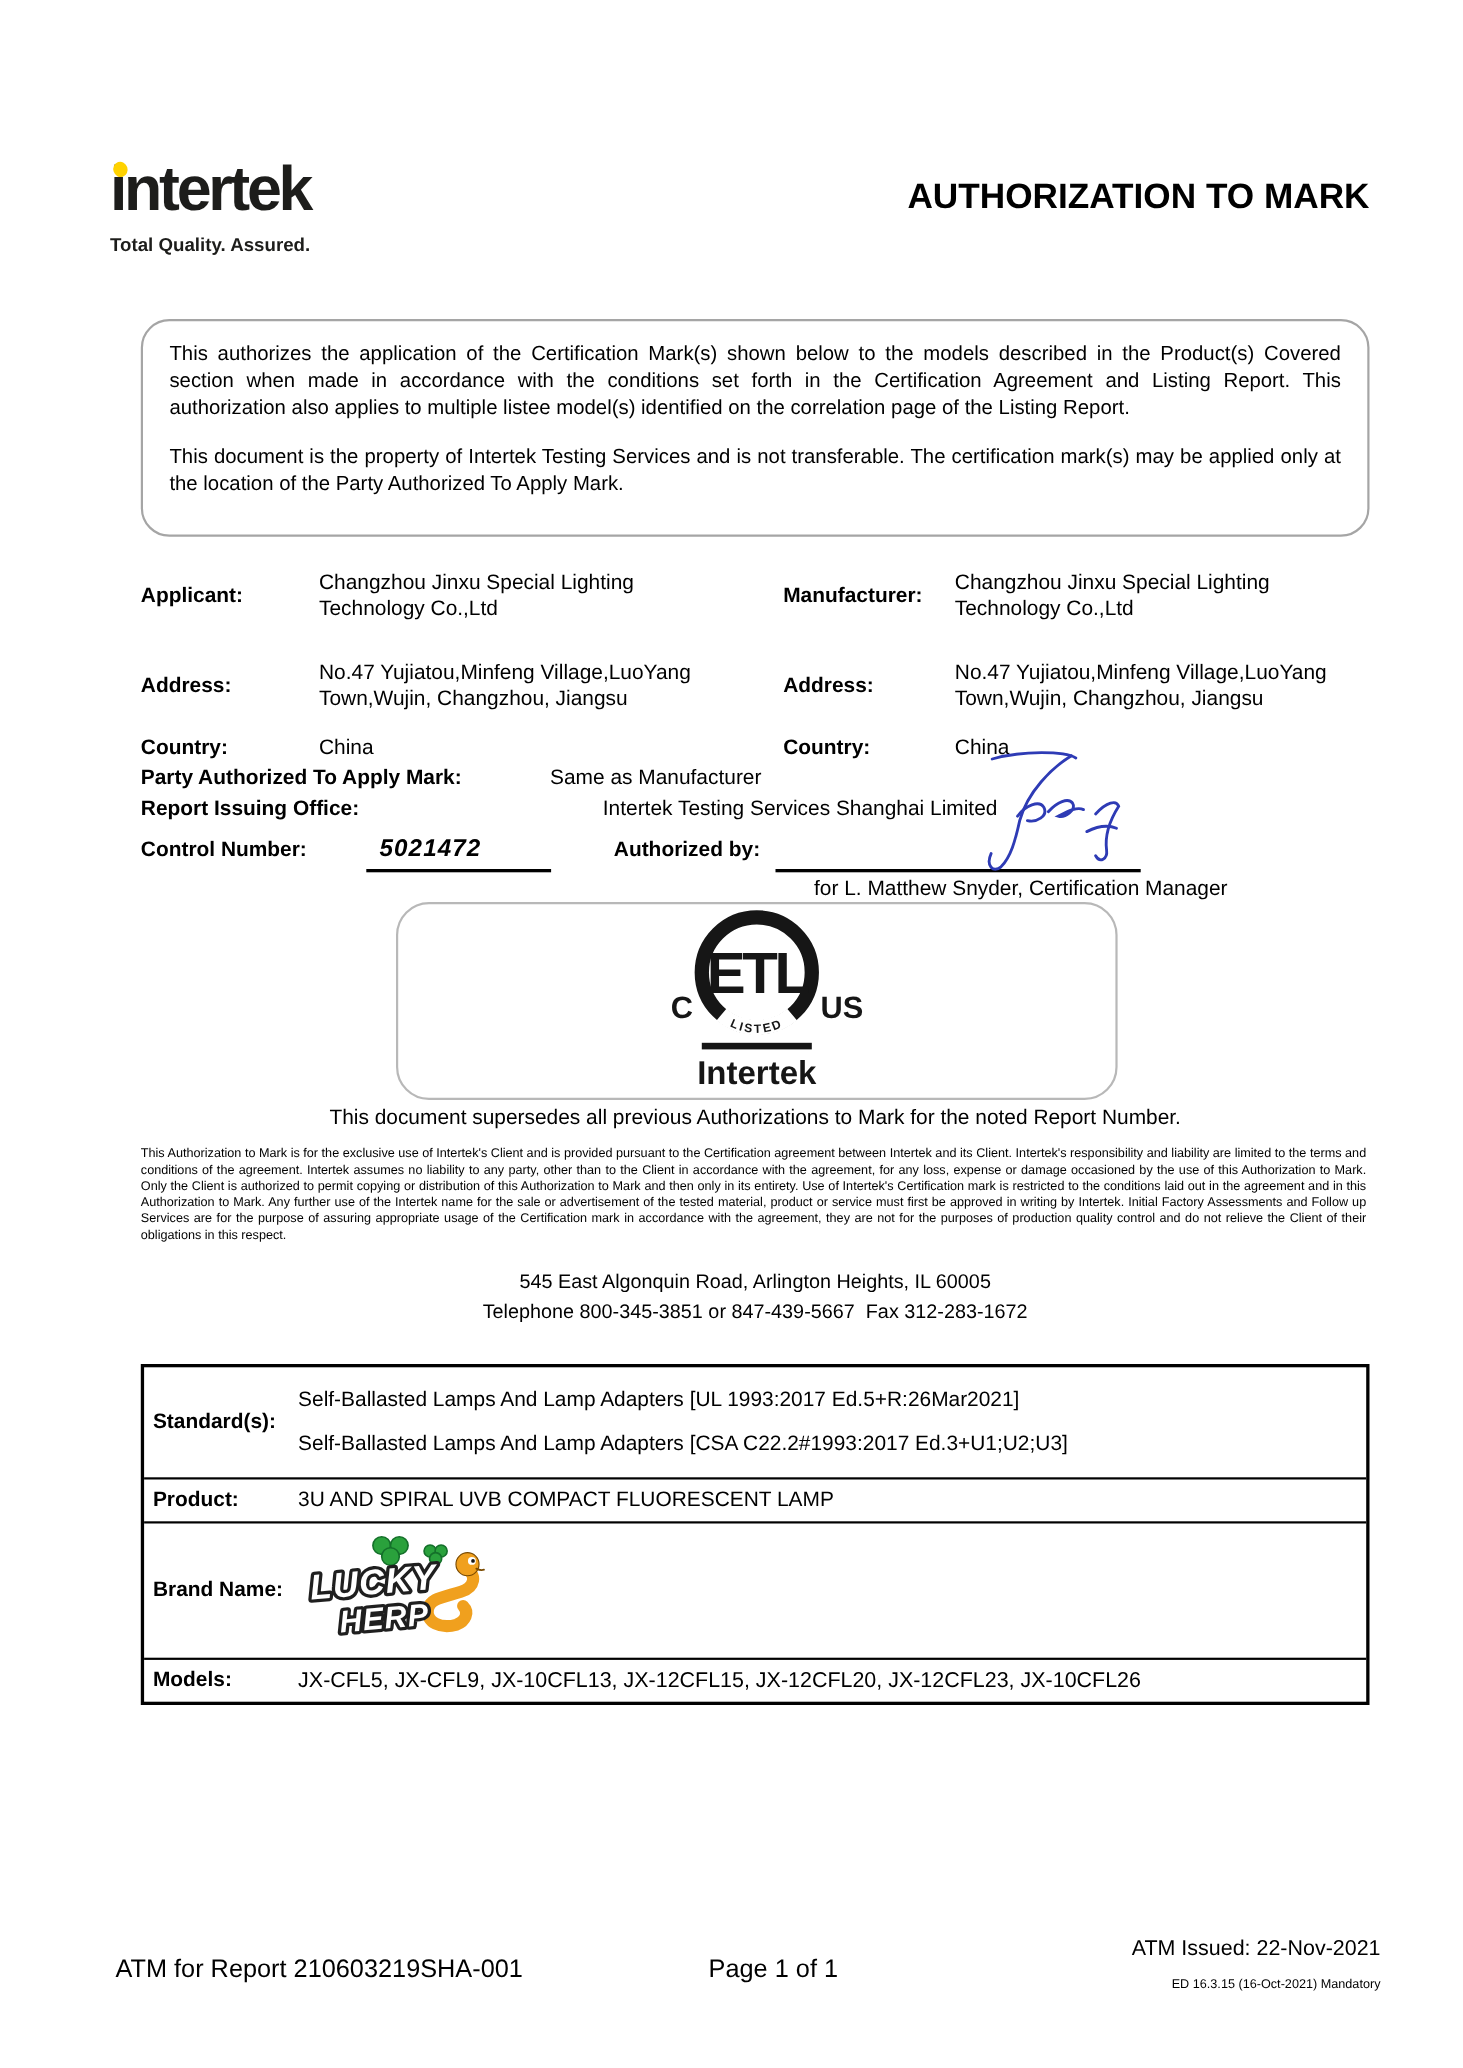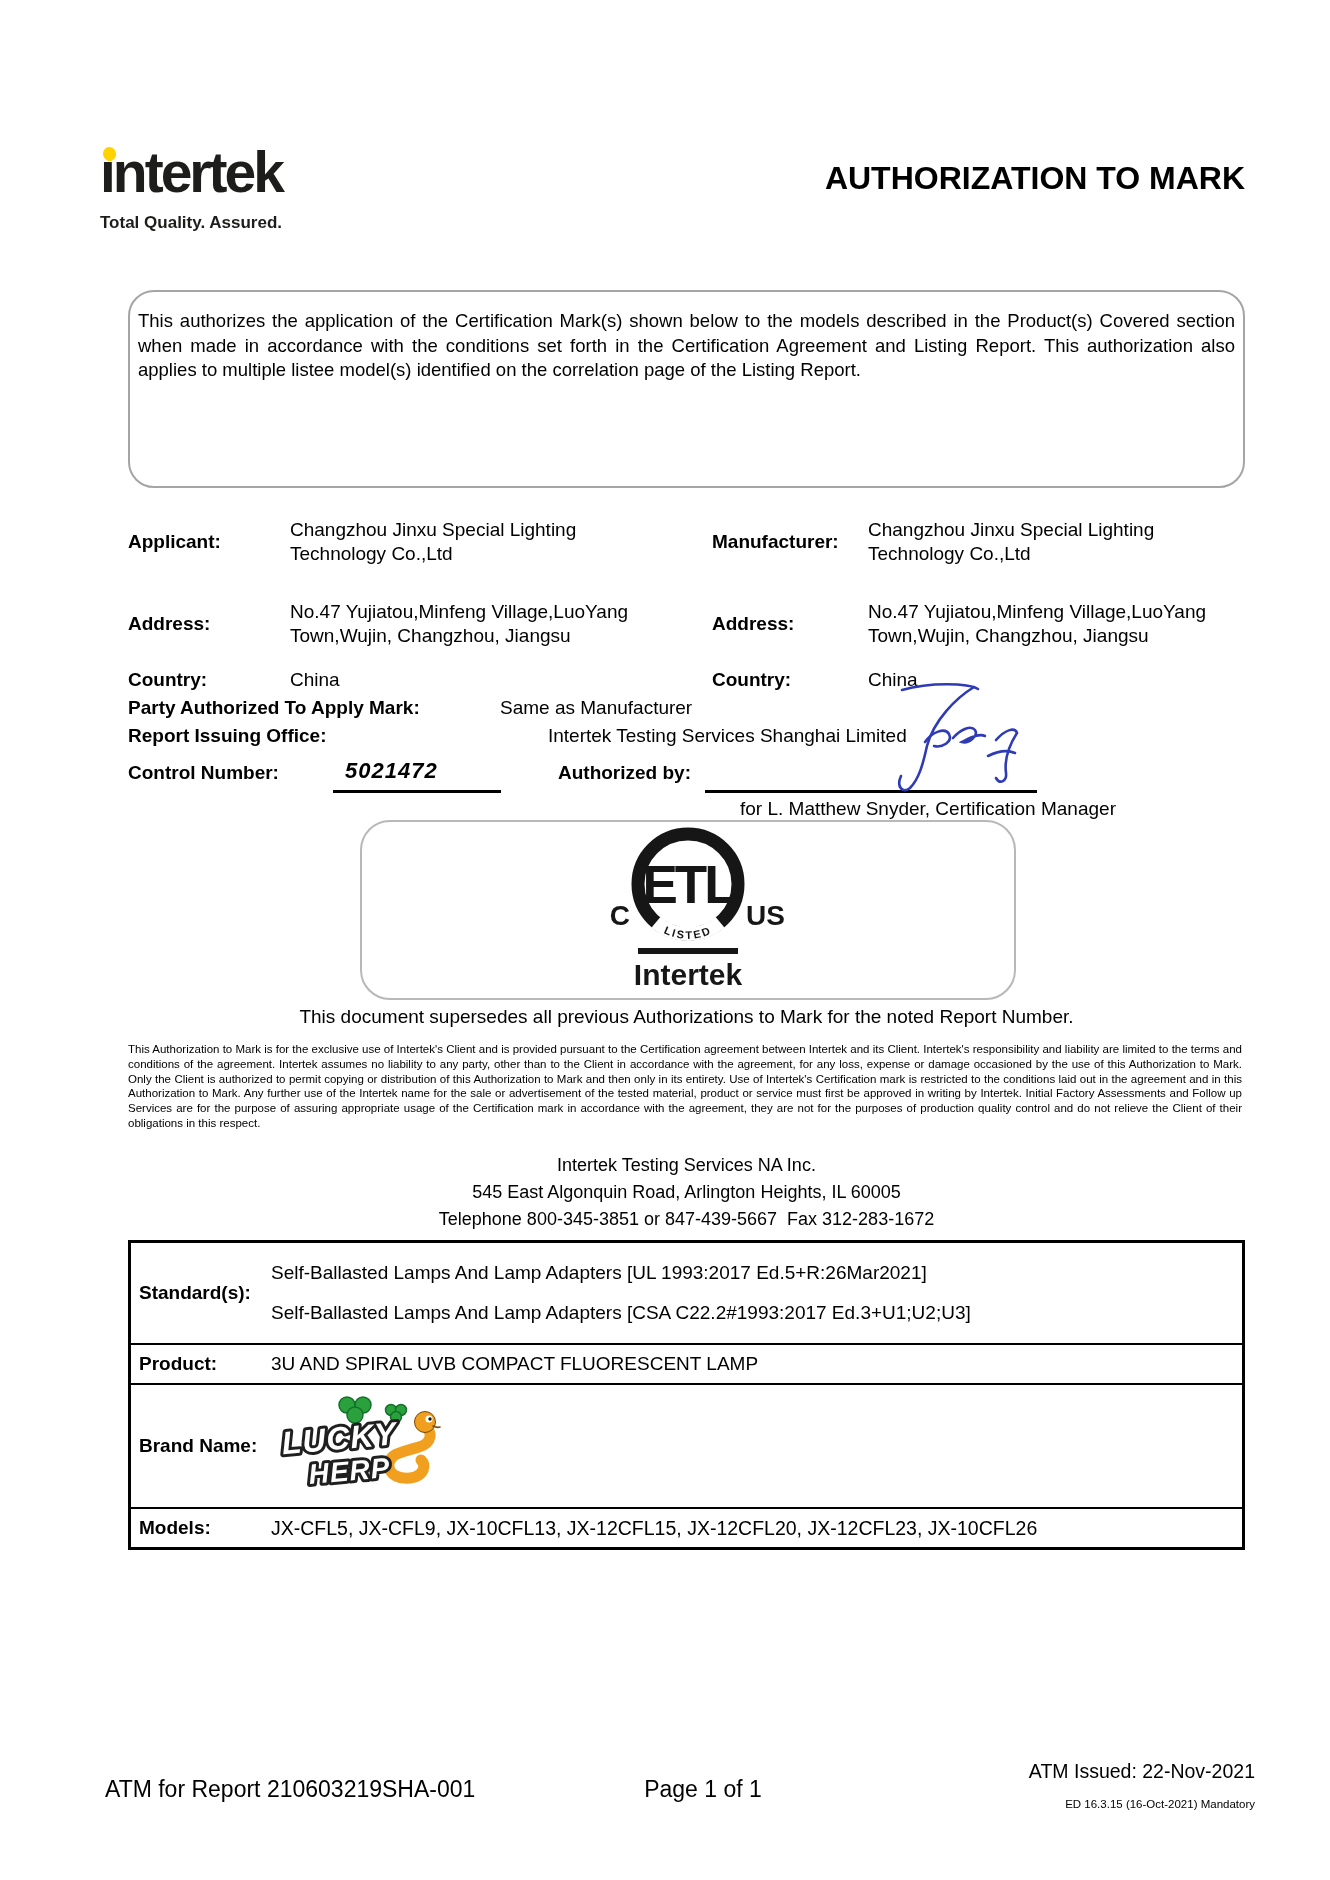--- a/index.html
+++ b/index.html
@@ -7,21 +7,21 @@
         font-family:"Liberation Sans",sans-serif;color:#000;margin-top:40px;}
   .abs{position:absolute;}
   
   .wordmark{font-size:57px;font-weight:bold;letter-spacing:-3px;color:#1d1d1b;line-height:1;}
   .logo-dot{position:absolute;left:3px;top:3px;width:13px;height:14px;border-radius:50%;
             background:#ffd200;transform:rotate(-18deg);}
   .tagline{font-size:17px;font-weight:bold;color:#1d1d1b;margin-top:12px;letter-spacing:0px;}
   .doc-title{font-size:32px;font-weight:bold;}
   
   .intro-box{left:128px;top:250px;width:1117px;height:198px;border:2px solid #a5a5a5;
-             border-radius:26px;padding:17px 8px;box-sizing:border-box;font-size:18.5px;
+             border-radius:26px;padding:17px 24px;box-sizing:border-box;font-size:18.5px;
              line-height:1.33;text-align:justify;}
   .intro-box p{margin:0 0 20px 0;}
   
   .frow{display:flex;align-items:center;}
   .flabel{font-weight:bold;font-size:19px;flex-shrink:0;}
   .fval{font-size:19px;line-height:1.25;}
   .rule{background:#000;height:3px;}
   .ctrl-num{font-size:22px;font-weight:bold;font-style:italic;letter-spacing:1px;}
   .signatory{font-size:19px;}
   
@@ -58,20 +58,21 @@
       <div class="wordmark">intertek</div>
       <span class="logo-dot"></span>
     </div>
     <div class="tagline">Total Quality. Assured.</div>
   </div>
 
   <div class="abs doc-title" style="right:85px;top:120px;">AUTHORIZATION TO MARK</div>
 
   <div class="abs intro-box">
     <p>This authorizes the application of the Certification Mark(s) shown below to the models described in the Product(s) Covered section when made in accordance with the conditions set forth in the Certification Agreement and Listing Report. This authorization also applies to multiple listee model(s) identified on the correlation page of the Listing Report.</p>
+    <p>This document is the property of Intertek Testing Services and is not transferable. The certification mark(s) may be applied only at the location of the Party Authorized To Apply Mark.</p>
   </div>
 
   <div class="abs frow" style="left:128px;top:474px;min-height:56px;">
     <div class="flabel" style="width:162px;">Applicant:</div>
     <div class="fval" style="width:330px;">Changzhou Jinxu Special Lighting Technology Co.,Ltd</div>
   </div>
   <div class="abs frow" style="left:712px;top:474px;min-height:56px;">
     <div class="flabel" style="width:156px;">Manufacturer:</div>
     <div class="fval" style="width:330px;">Changzhou Jinxu Special Lighting Technology Co.,Ltd</div>
   </div>
@@ -135,21 +136,20 @@
       <rect x="85" y="124" width="100" height="6" fill="#161616"></rect>
       <text x="135" y="161" text-anchor="middle" font-family="Liberation Sans, sans-serif" font-size="30" font-weight="600" fill="#161616">Intertek</text>
     </svg>
   </div>
 
   <div class="abs supersede">This document supersedes all previous Authorizations to Mark for the noted Report Number.</div>
 
   <div class="abs fineprint">This Authorization to Mark is for the exclusive use of Intertek's Client and is provided pursuant to the Certification agreement between Intertek and its Client. Intertek's responsibility and liability are limited to the terms and conditions of the agreement. Intertek assumes no liability to any party, other than to the Client in accordance with the agreement, for any loss, expense or damage occasioned by the use of this Authorization to Mark. Only the Client is authorized to permit copying or distribution of this Authorization to Mark and then only in its entirety. Use of Intertek's Certification mark is restricted to the conditions laid out in the agreement and in this Authorization to Mark. Any further use of the Intertek name for the sale or advertisement of the tested material, product or service must first be approved in writing by Intertek. Initial Factory Assessments and Follow up Services are for the purpose of assuring appropriate usage of the Certification mark in accordance with the agreement, they are not for the purposes of production quality control and do not relieve the Client of their obligations in this respect.</div>
 
   <div class="abs nablock">
-    <div>Intertek Testing Services NA Inc.</div>
     <div>545 East Algonquin Road, Arlington Heights, IL 60005</div>
     <div class="pre">Telephone 800-345-3851 or 847-439-5667  Fax 312-283-1672</div>
   </div>
 
   <div class="abs ptable">
     <div class="trow row-standards">
       <div class="tlabel">Standard(s):</div>
       <div class="tval">
         <div>Self-Ballasted Lamps And Lamp Adapters [UL 1993:2017 Ed.5+R:26Mar2021]</div>
         <div>Self-Ballasted Lamps And Lamp Adapters [CSA C22.2#1993:2017 Ed.3+U1;U2;U3]</div>

